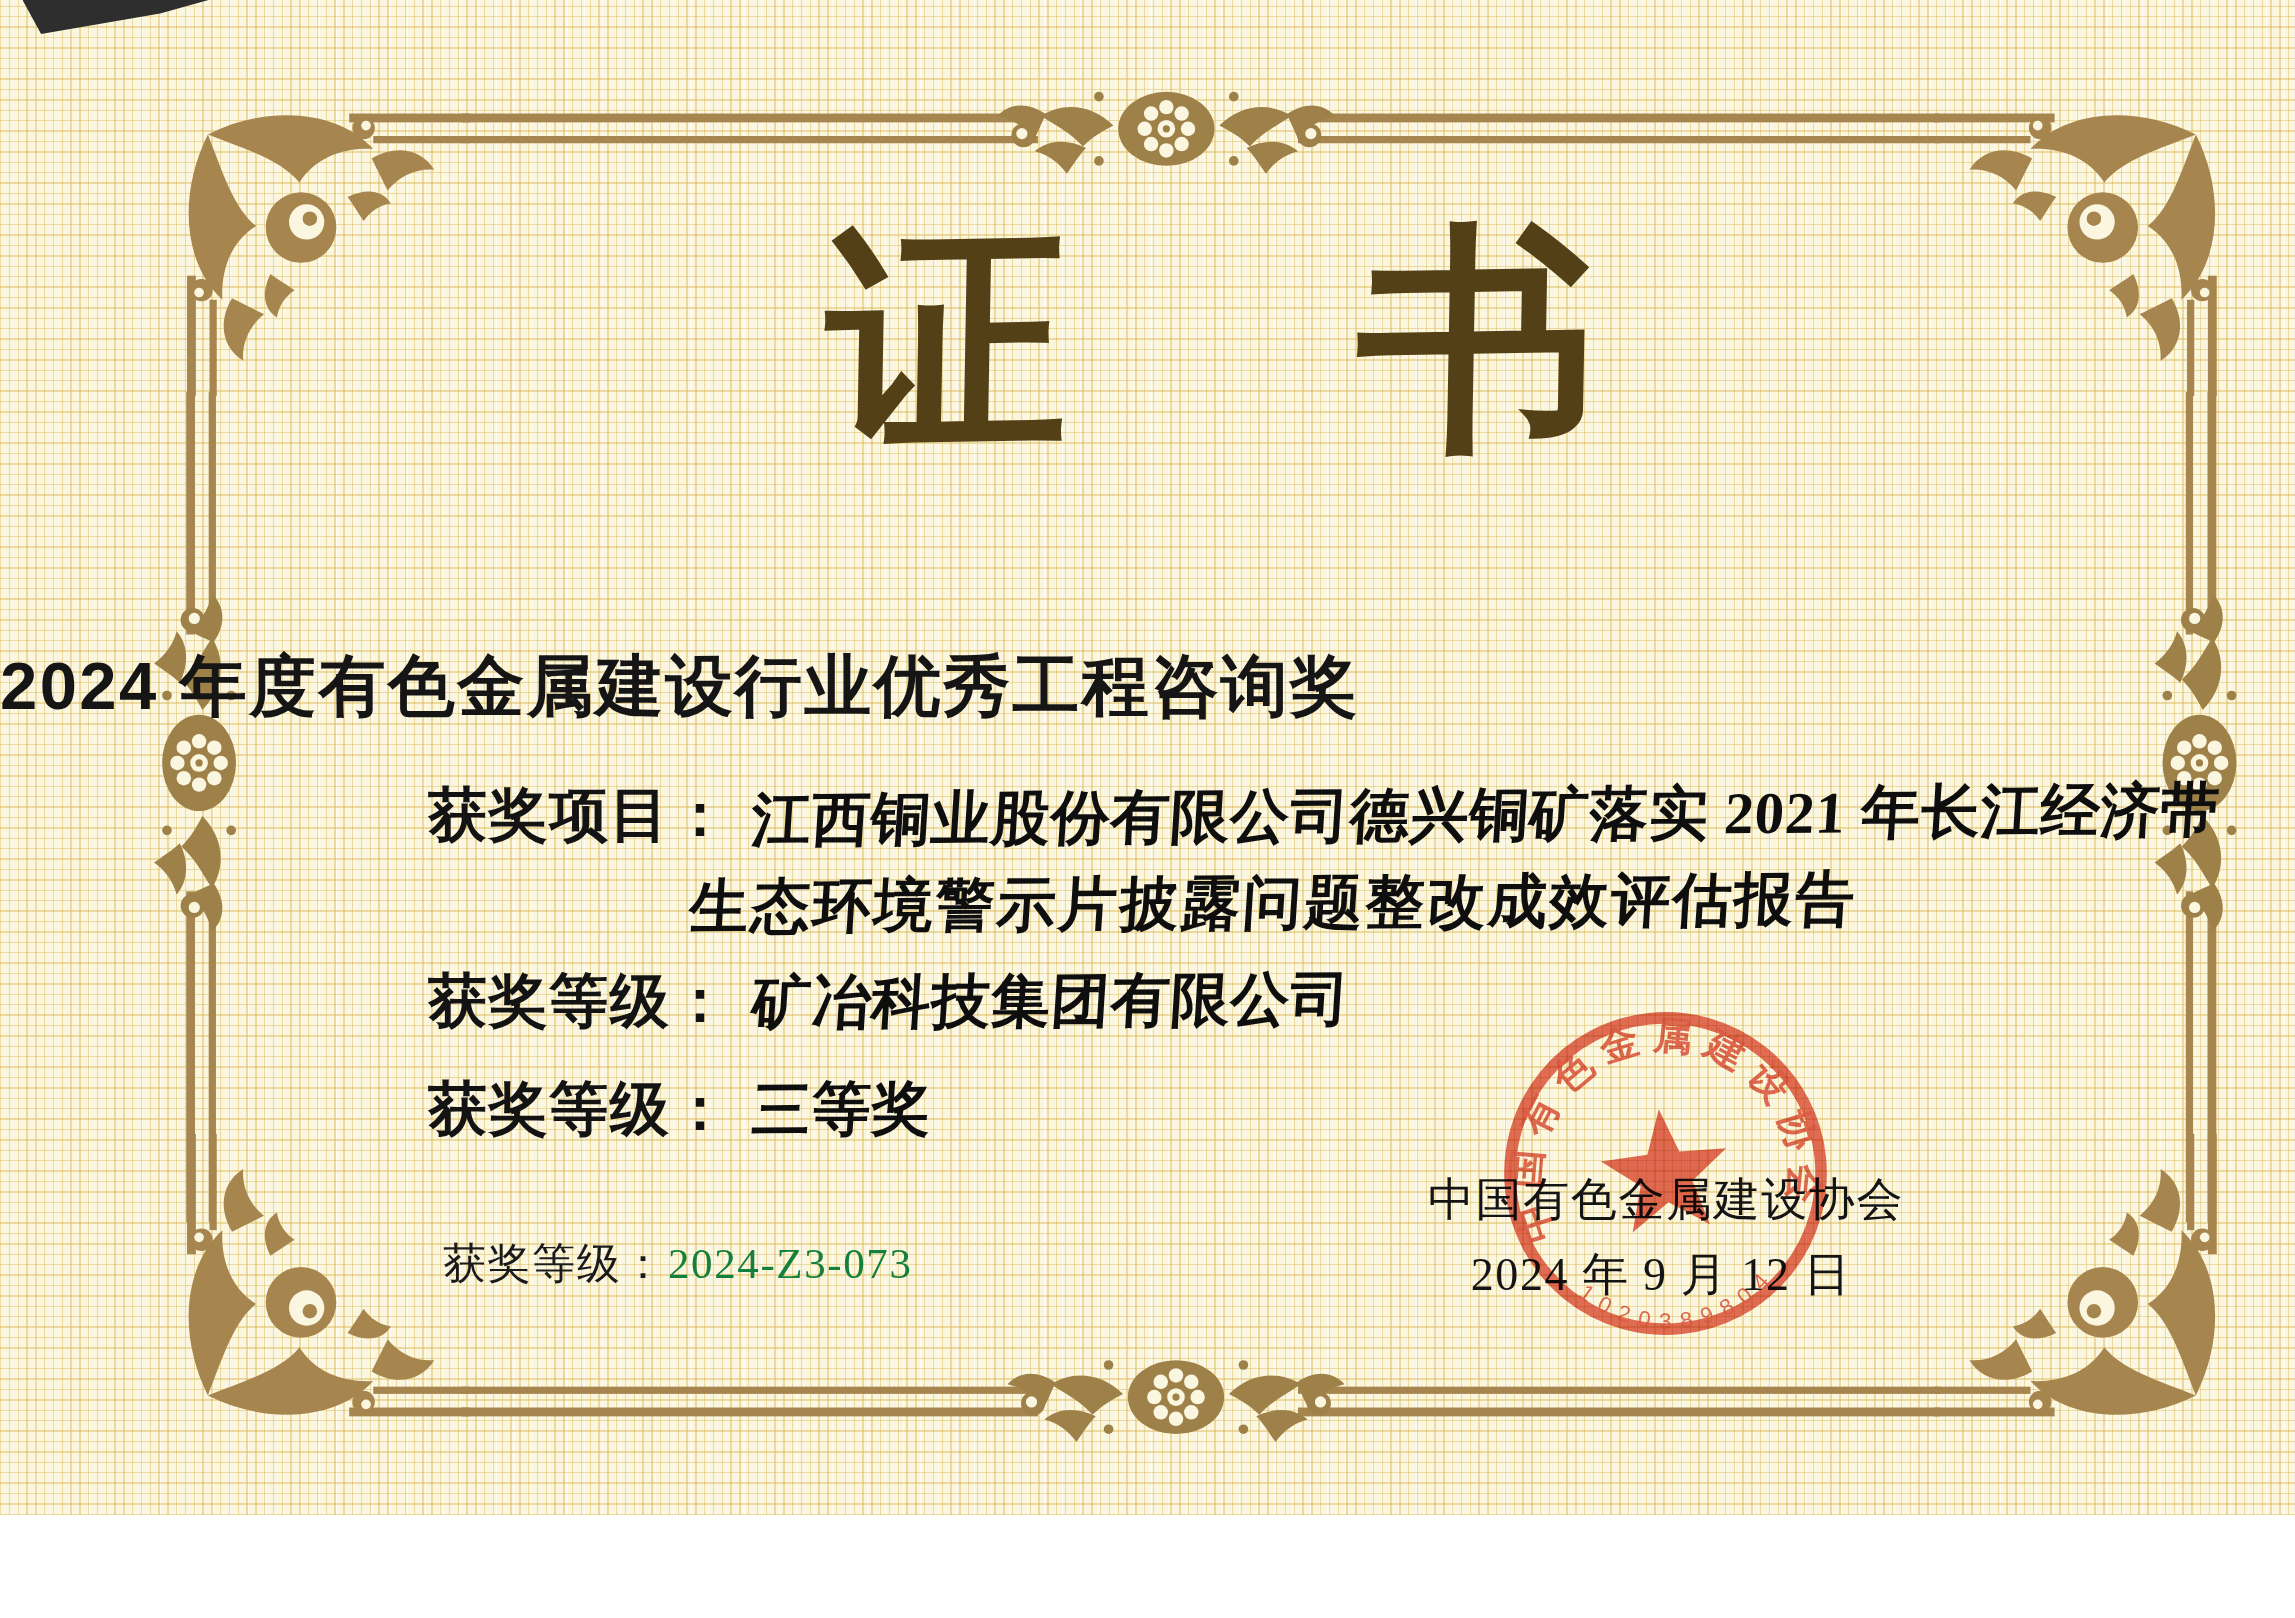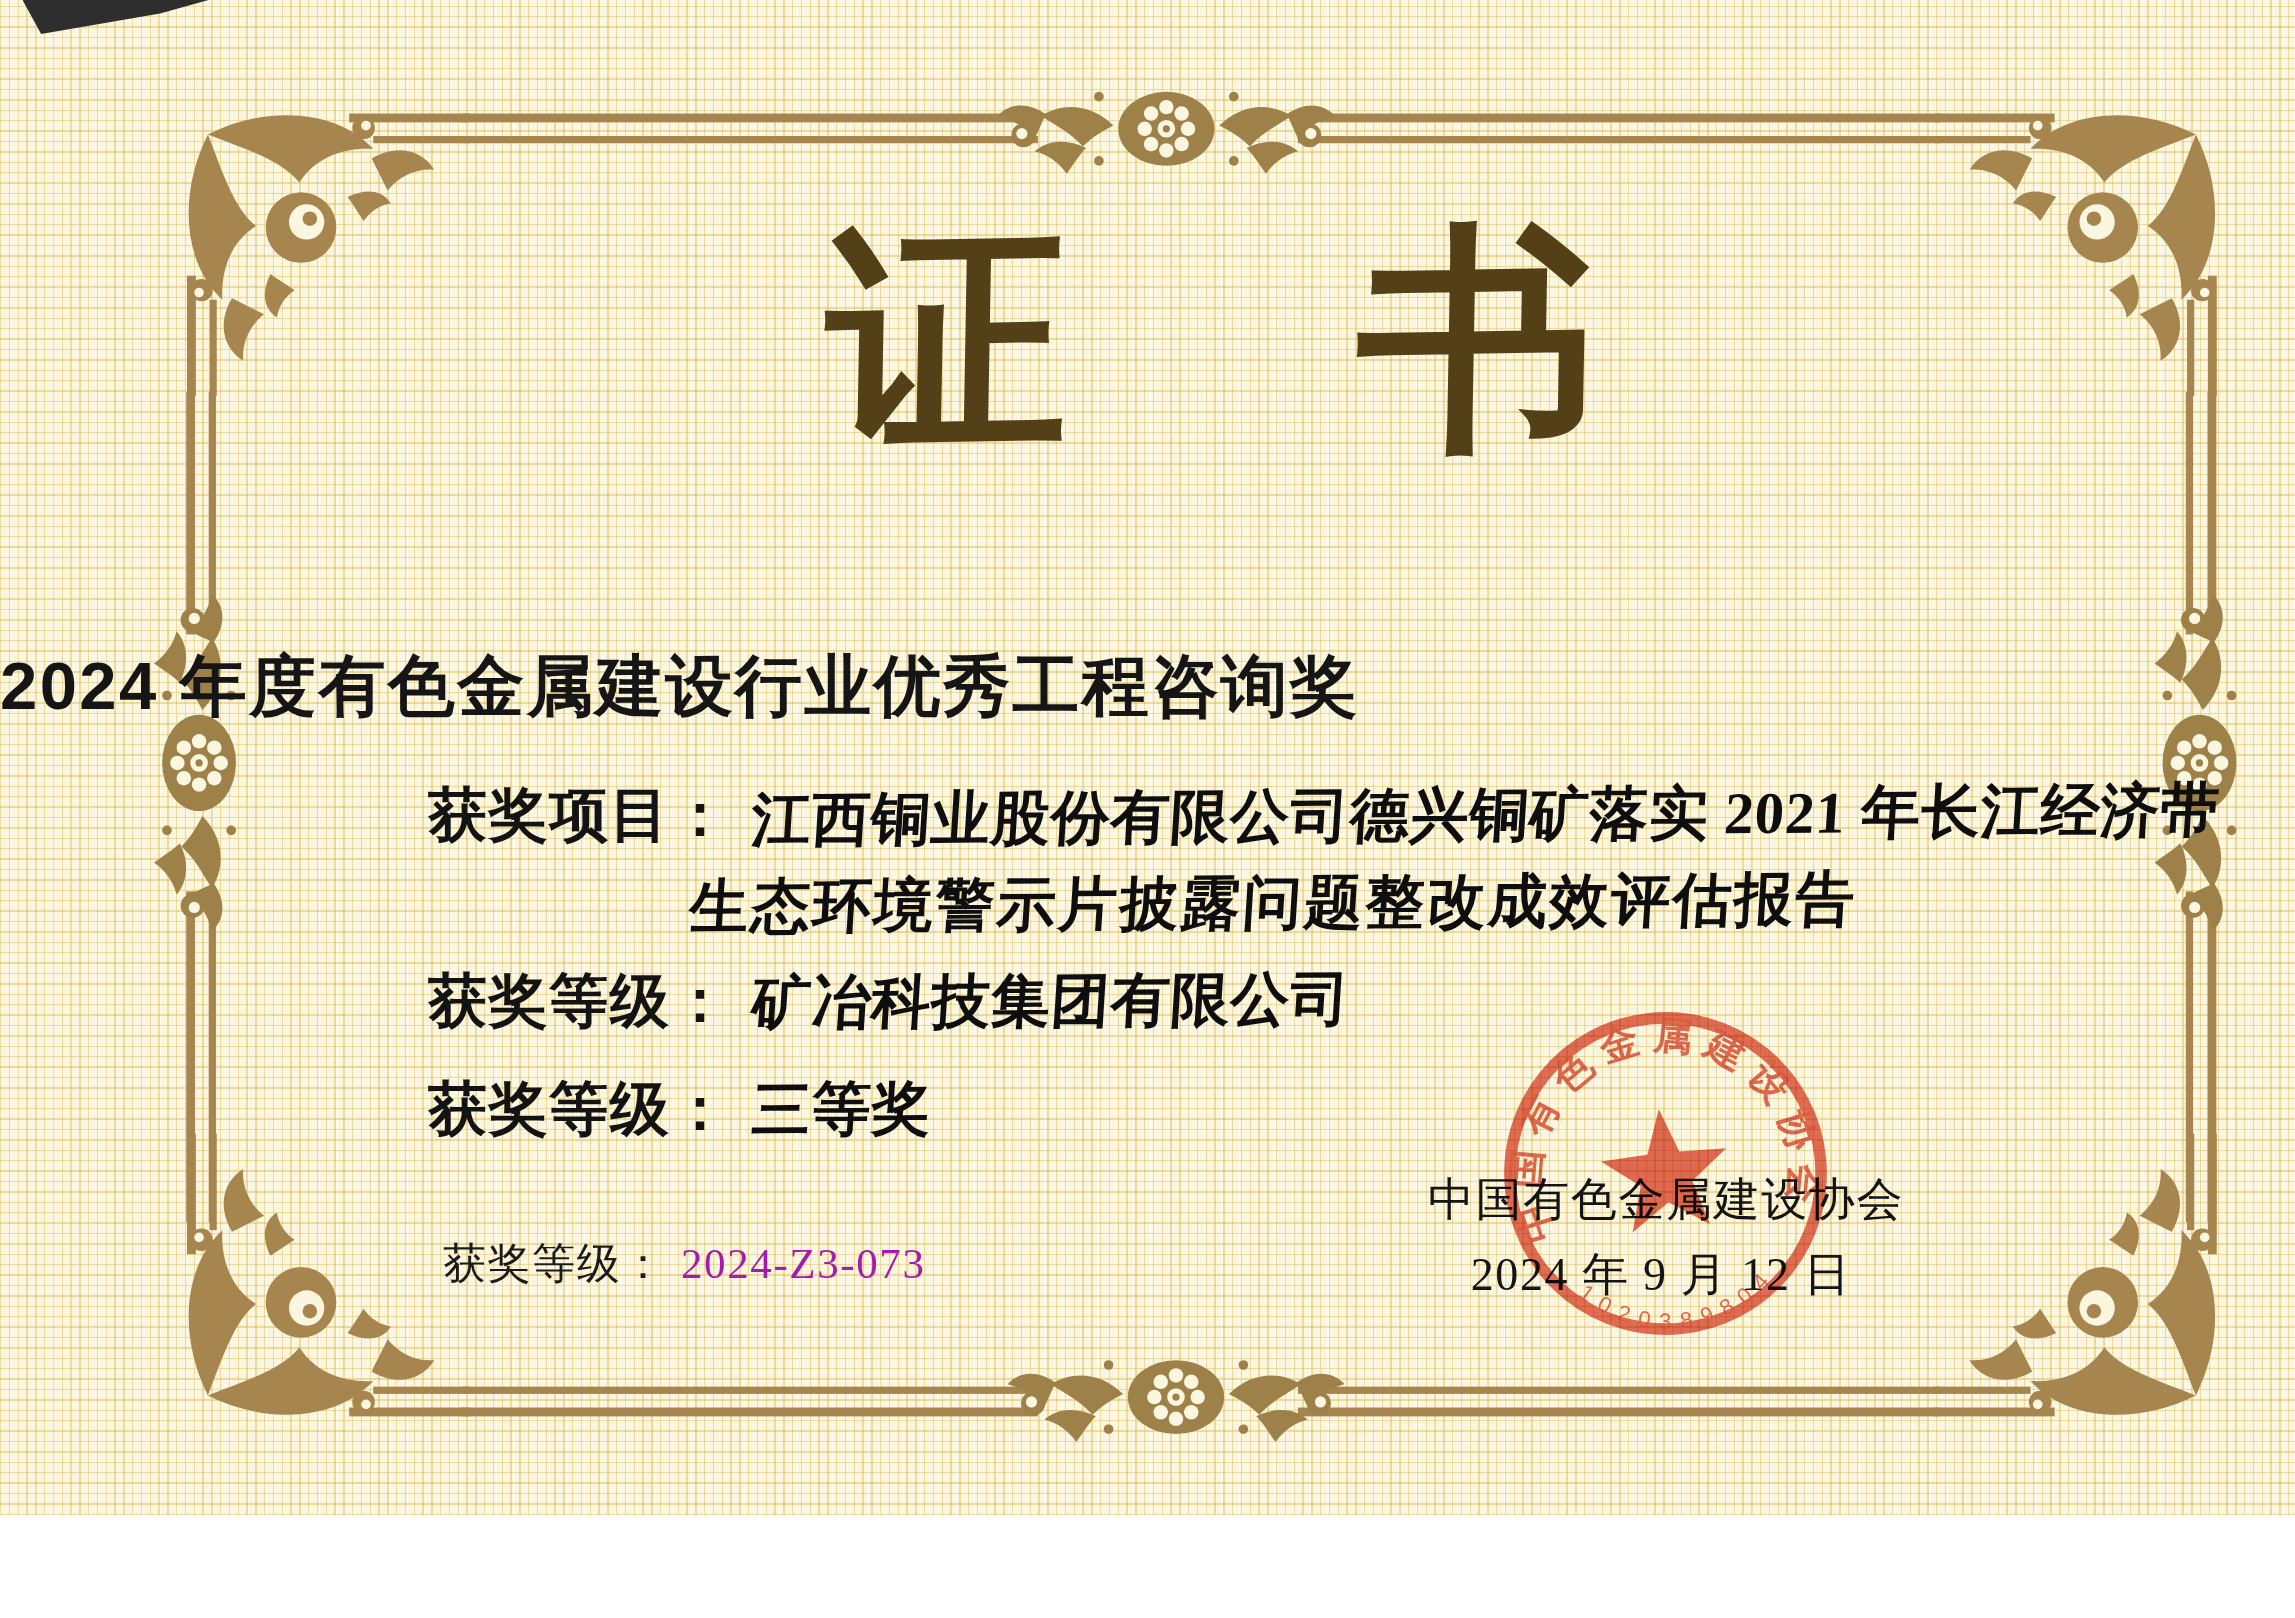--- a/index.html
+++ b/index.html
@@ -31,21 +31,21 @@
     margin-left:21px;transform:skewX(-4deg) rotate(-0.4deg);letter-spacing:0.8px;}
   .brush2{display:inline-block;font-size:59px;font-weight:700;color:#0e0e0e;
     transform:skewX(-4deg) rotate(-0.4deg);letter-spacing:2.4px;}
   .row-project1{left:428px;top:776px;}
   .row-project2{left:690px;top:864px;}
   .row-unit{left:428px;top:962px;}
   .row-grade{left:428px;top:1070px;}
 
   .row-serial{left:443px;top:1235px;}
   .serial-lab{font-size:43px;color:#1a1a1a;letter-spacing:1.6px;}
-  .serial-val{font-size:43px;color:#a21caf;margin-left:15px;letter-spacing:1.6px;}
+  .serial-val{font-size:43px;color:#15803d;margin-left:2px;letter-spacing:1.6px;}
 
   .issuer-name{position:absolute;left:1401px;width:530px;top:1169px;text-align:center;
     font-size:46px;color:#141414;letter-spacing:1.6px;}
   .issuer-date{position:absolute;left:1401px;width:520px;top:1244px;text-align:center;
     font-size:46px;color:#141414;letter-spacing:1.6px;}
 
   .seal{position:absolute;left:1500px;top:1008px;width:331px;height:331px;z-index:3;
     opacity:0.84;mix-blend-mode:multiply;transform:rotate(-6deg);}
 
   .scan-strip-bottom{position:absolute;left:0;right:0;bottom:0;height:104px;background:#ffffff;z-index:4;}

